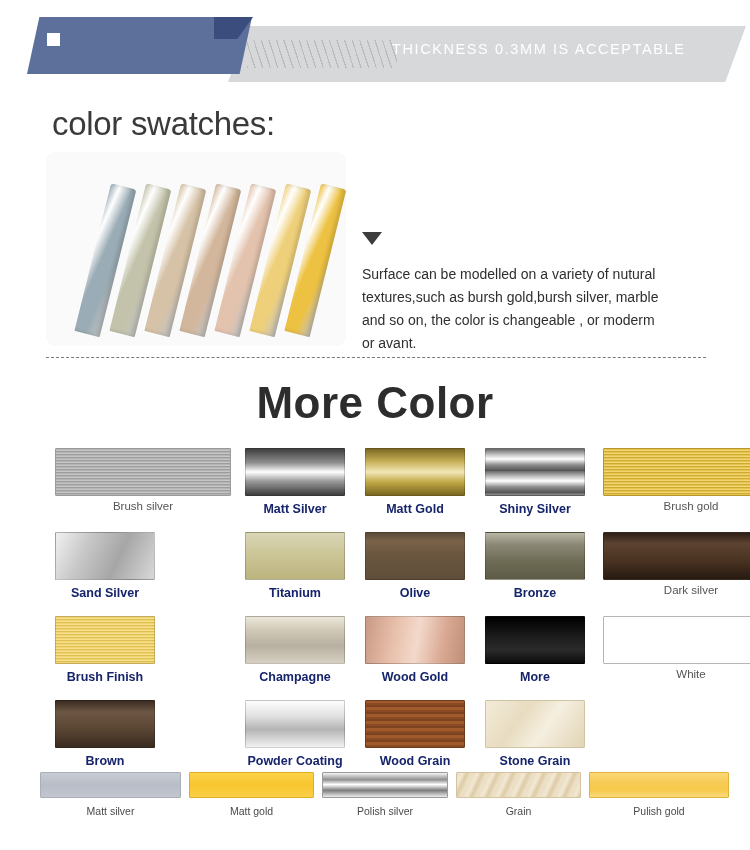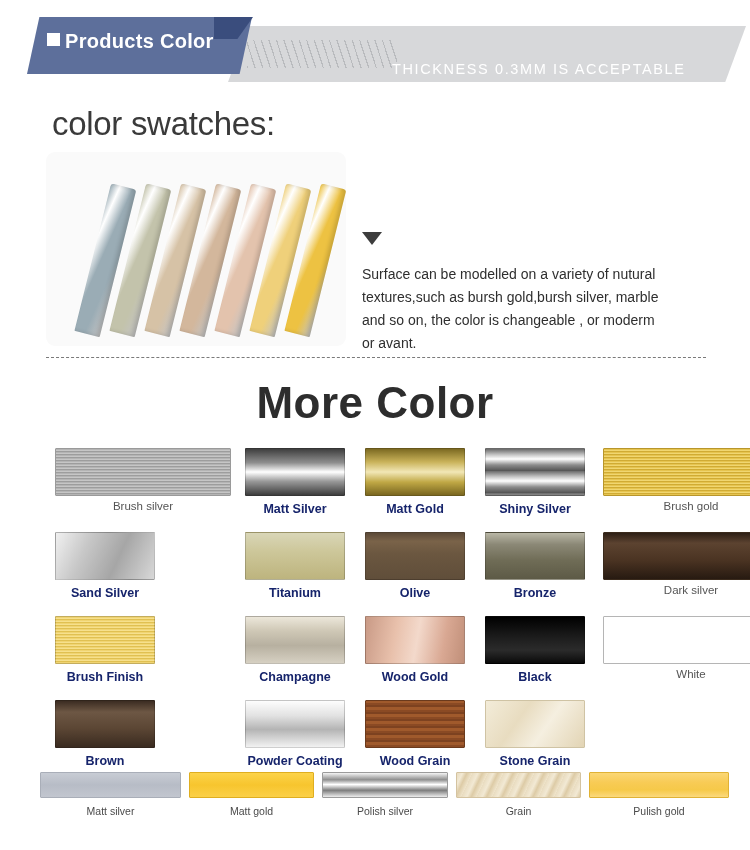--- a/index.html
+++ b/index.html
@@ -26,21 +26,21 @@
     position:absolute; left:247px; top:40px;
     width:150px; height:28px;
     background: repeating-linear-gradient(
       72deg,
       #b9bbbe 0px, #b9bbbe 1.2px,
       rgba(0,0,0,0) 1.2px, rgba(0,0,0,0) 7.2px );
   }
   .thickness-text {
     position:absolute; left:392px; top:41px;
     font-size:14.5px; color:#ffffff; letter-spacing:1.6px;
-    white-space:nowrap; font-weight:400;margin-top:20px;
+    white-space:nowrap; font-weight:400;
   }
 
   .banner-blue {
     position:absolute; left:27px; top:17px;
     width:225px; height:57px;
     background:#5d6f9b;
     clip-path: polygon(5.5% 0, 100% 0, 94.5% 100%, 0% 100%);
   }
   .banner-notch {
     position:absolute; left:214px; top:17px;
@@ -159,21 +159,21 @@
 <body>
 
 <div class="banner-wrap">
   <div class="banner-gray"></div>
   <div class="hatch"></div>
   <div class="thickness-text">THICKNESS  0.3MM  IS  ACCEPTABLE</div>
 
   <div class="banner-blue"></div>
   <div class="banner-notch"></div>
   <div class="banner-title">
-    <span class="title-square"></span><span>Products Color</span>
+    <span class="title-square"></span>
   </div>
 </div>
 
 <div class="swatch-heading">color swatches:</div>
 
 <div class="photo-card">
   <div class="photo-inner" id="strips">
       <div class="strip" style="left: 28px; background: linear-gradient(100deg, rgb(154, 172, 181) 0%, rgb(255, 255, 255) 18%, rgb(154, 172, 181) 42%, rgb(154, 172, 181) 70%, rgba(0, 0, 0, 0.22) 100%); box-shadow: rgba(0, 0, 0, 0.16) -3px 0px 4px inset;"></div>
       <div class="strip" style="left: 63px; background: linear-gradient(100deg, rgb(195, 195, 171) 0%, rgb(255, 255, 255) 18%, rgb(195, 195, 171) 42%, rgb(195, 195, 171) 70%, rgba(0, 0, 0, 0.22) 100%); box-shadow: rgba(0, 0, 0, 0.16) -3px 0px 4px inset;"></div>
       <div class="strip" style="left: 98px; background: linear-gradient(100deg, rgb(214, 194, 166) 0%, rgb(255, 255, 255) 18%, rgb(214, 194, 166) 42%, rgb(214, 194, 166) 70%, rgba(0, 0, 0, 0.22) 100%); box-shadow: rgba(0, 0, 0, 0.16) -3px 0px 4px inset;"></div>
@@ -244,21 +244,21 @@
     <div class="cell narrow">
       <div class="chip" style="background: linear-gradient(rgb(236, 231, 218) 0%, rgb(207, 200, 182) 30%, rgb(183, 176, 160) 62%, rgb(214, 208, 194) 100%); border: 1px solid rgba(0, 0, 0, 0.18);"></div>
       <div class="cap">Champagne</div>
     </div>
     <div class="cell narrow">
       <div class="chip" style="background: linear-gradient(100deg, rgb(201, 154, 134) 0%, rgb(232, 192, 171) 30%, rgb(243, 217, 203) 52%, rgb(217, 168, 147) 78%, rgb(192, 143, 121) 100%); border: 1px solid rgba(0, 0, 0, 0.18);"></div>
       <div class="cap">Wood Gold</div>
     </div>
     <div class="cell narrow">
       <div class="chip" style="background: linear-gradient(rgb(0, 0, 0) 0%, rgb(29, 29, 29) 45%, rgb(43, 43, 43) 72%, rgb(10, 10, 10) 100%); border: 1px solid rgba(0, 0, 0, 0.18);"></div>
-      <div class="cap">Black</div>
+      <div class="cap">More</div>
     </div>
     <div class="cell wide">
       <div class="chip" style="background: rgb(255, 255, 255); border: 1px solid rgb(181, 181, 181);"></div>
       <div class="cap">White</div>
     </div>
     <div class="cell narrow">
       <div class="chip" style="background: linear-gradient(rgb(59, 44, 34) 0%, rgb(109, 87, 68) 24%, rgb(91, 70, 52) 60%, rgb(58, 43, 32) 100%); border: 1px solid rgba(0, 0, 0, 0.18);"></div>
       <div class="cap">Brown</div>
     </div>
     <div class="cell narrow">

